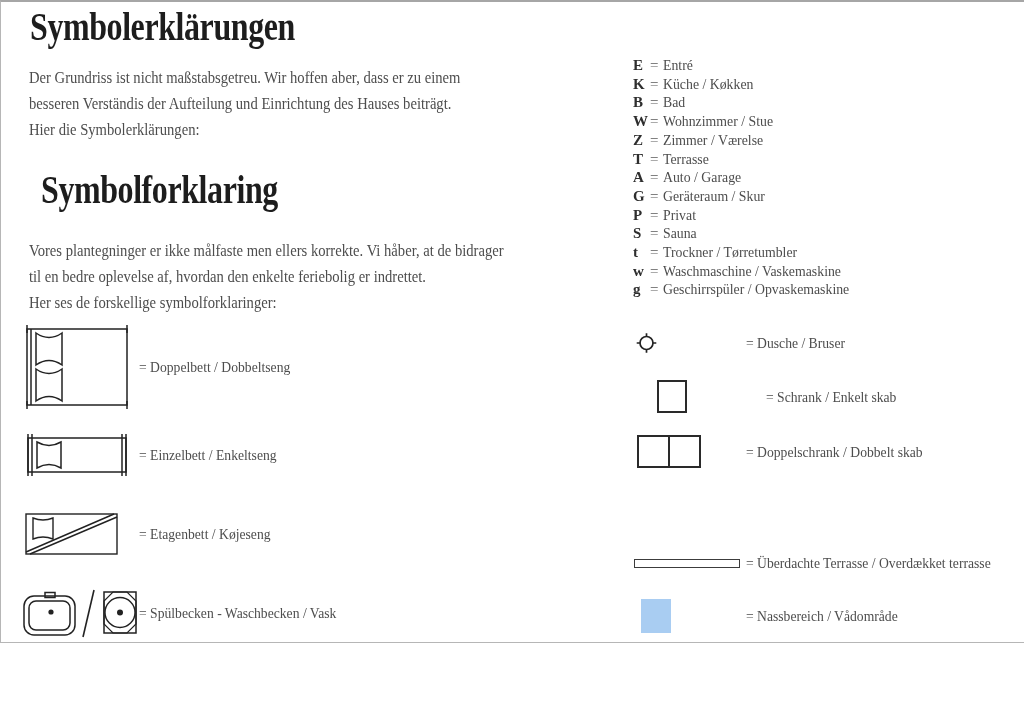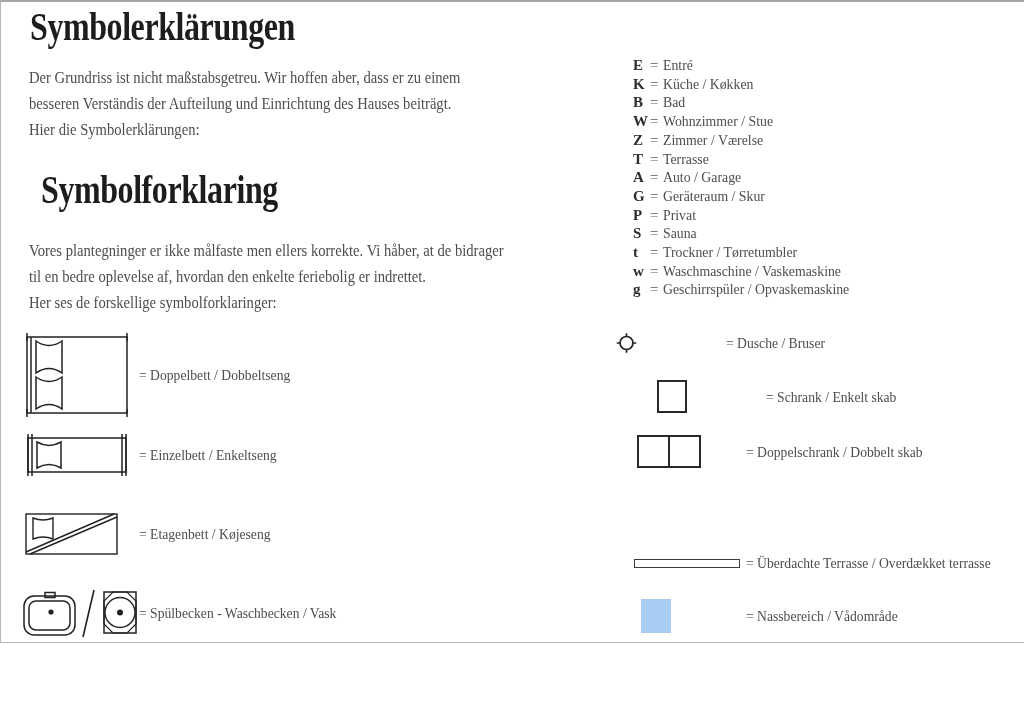--- a/index.html
+++ b/index.html
@@ -123,21 +123,21 @@
         <span class="abbr-eq">=</span>
         <span class="abbr-label">Waschmaschine / Vaskemaskine</span>
       </div>
     <div class="abbr-row">
         <span class="abbr-letter">g</span>
         <span class="abbr-eq">=</span>
         <span class="abbr-label">Geschirrspüler / Opvaskemaskine</span>
       </div>
   </div>
 
-  <div class="leg-row" style="left:23px;top:331px;">
+  <div class="leg-row" style="left:23px;top:323px;">
     <span class="slot-l">
       <svg width="106" height="84" viewBox="0 0 106 84" fill="none" stroke="#222" stroke-width="1.5">
         <path d="M3,0 V8 M103,0 V8 M3,76 V84 M103,76 V84"></path>
         <rect x="3" y="4" width="100" height="76"></rect>
         <path d="M7,4 V80"></path>
         <path d="M12,8 Q25,17 38,8 L38,40 Q25,31 12,40 Z"></path>
         <path d="M12,44 Q25,53 38,44 L38,76 Q25,67 12,76 Z"></path>
       </svg>
     </span>
     <span class="leg-label">= Doppelbett / Dobbeltseng</span>
@@ -184,21 +184,21 @@
 
   <div class="leg-row" style="left:23px;top:671px;flex-direction:column;">
     <span class="slot-l">
       <svg width="40" height="38" viewBox="0 0 40 38" fill="none" stroke="#222" stroke-width="1.6">
         <circle cx="18" cy="19" r="16.5"></circle>
       </svg>
     </span>
     <span class="leg-label">= Kaminofen / Brændeovn</span>
   </div>
 
-  <div class="leg-row" style="left:613px;top:328px;">
+  <div class="leg-row" style="left:633px;top:328px;">
     <span class="slot-r">
       <svg width="25" height="25" viewBox="0 0 25 25" fill="none" stroke="#222" stroke-width="1.7">
         <circle cx="12.5" cy="13" r="6.5"></circle>
         <path d="M12.5,3.2 V6.4 M12.5,19.6 V22.8 M2.7,13 H5.9 M19.1,13 H22.3"></path>
       </svg>
     </span>
     <span class="leg-label">= Dusche / Bruser</span>
   </div>
 
   <div class="leg-row" style="left:656px;top:378px;align-items:center;">

